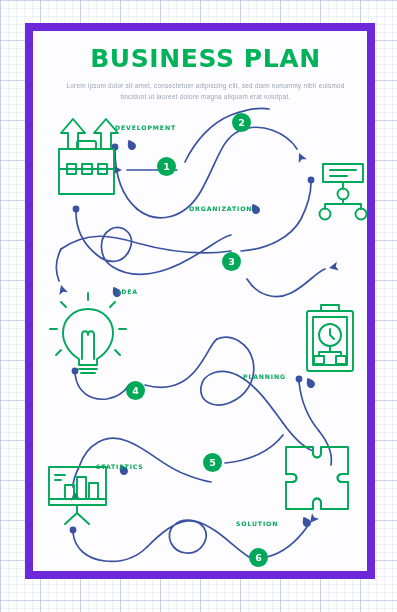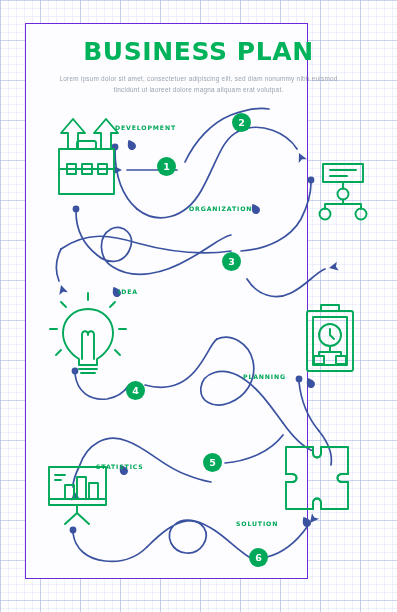--- a/index.html
+++ b/index.html
@@ -21,24 +21,24 @@
   #grid-bg {
     position: absolute;
     left: 0; top: 0;
     width: 397px; height: 612px;
   }
   
   #panel {
     position: absolute;
     left: 25px;
     top: 23px;
-    width: 283px;
+    width: 350px;
     height: 556px;
     background: #fdfdff;
-    border: 1px solid #6d28d9;
+    border: 8px solid #6d28d9;
     box-sizing: border-box;
   }
   
   #header {
     position: absolute;
     left: 0;
     top: 13px;
     width: 345px;
     text-align: center;
   }

